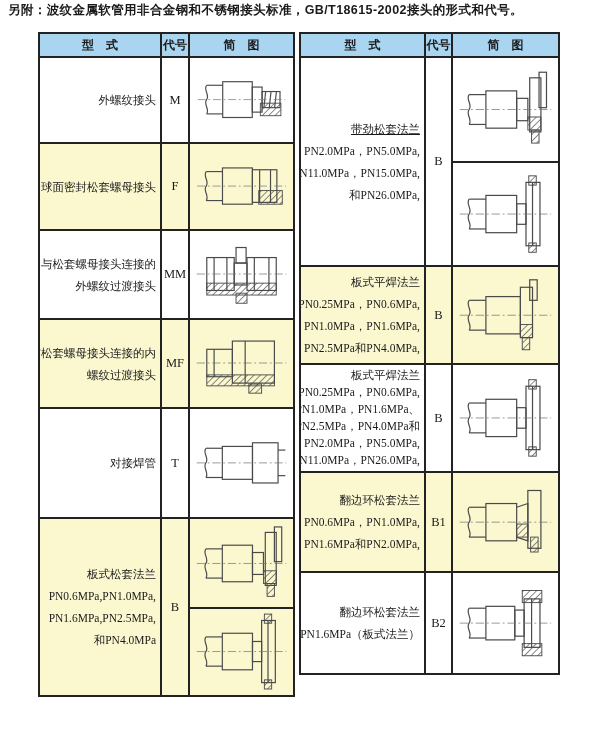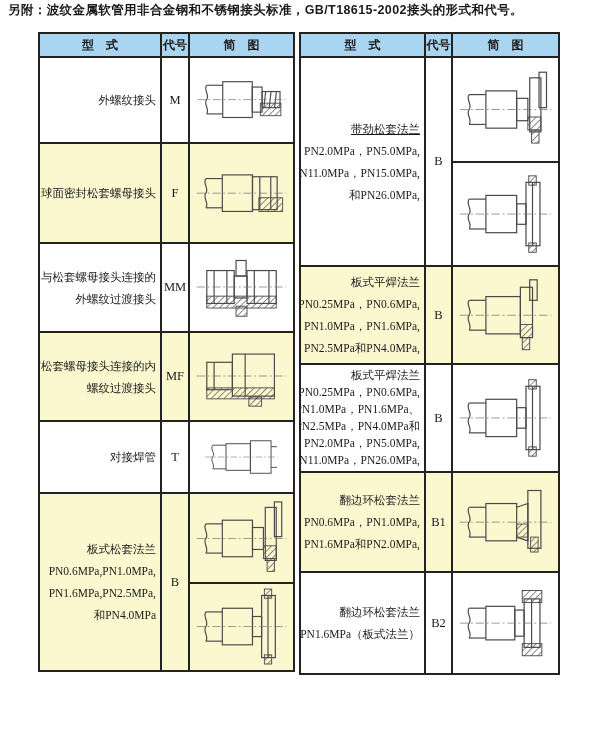--- a/index.html
+++ b/index.html
@@ -94,21 +94,21 @@
                 <rect x="75" y="33" width="20" height="18" stroke="#4a4a4a" stroke-width="1.3" fill="none"></rect>
                 <line x1="79" y1="33" x2="77" y2="51" stroke="#4a4a4a" stroke-width="1.3" fill="none"></line>
                 <line x1="85" y1="33" x2="83" y2="51" stroke="#4a4a4a" stroke-width="1.3" fill="none"></line>
                 <line x1="91" y1="33" x2="89" y2="51" stroke="#4a4a4a" stroke-width="1.3" fill="none"></line>
                 <rect x="73" y="46" width="23" height="14" fill="url(#h0)" stroke="#4a4a4a" stroke-width="1"></rect>
                 <line x1="3" y1="42" x2="101" y2="42" stroke="#777" stroke-width="0.8" stroke-dasharray="9 3 2 3"></line>
               </svg>
             </div>
           </div>
         </div>
-        <div class="trow hl" style="height: 100px;">
+        <div class="trow hl" style="height: 87px;">
           <div class="cell type-col">
             <div class="tline" style="line-height: 22px;">球面密封松套螺母接头</div>
           </div>
           <div class="cell code-col">F</div>
           <div class="cell diagram-col">
             <div class="dsub">
               <svg viewBox="0 0 104 84" preserveAspectRatio="xMidYMid meet">
                 <defs>
                   <pattern id="h1" width="5" height="5" patternUnits="userSpaceOnUse" patternTransform="rotate(45)">
                     <line x1="0" y1="0" x2="0" y2="5" stroke="#4a4a4a" stroke-width="1.4"></line>
@@ -174,21 +174,21 @@
                 <line x1="22" y1="27" x2="22" y2="57" stroke="#4a4a4a" stroke-width="1.3" fill="none"></line>
                 <rect x="42" y="18" width="46" height="46" stroke="#4a4a4a" stroke-width="1.3" fill="none"></rect>
                 <line x1="56" y1="18" x2="56" y2="64" stroke="#4a4a4a" stroke-width="1.3" fill="none"></line>
                 <rect x="14" y="55" width="74" height="12" fill="url(#h3)" stroke="#4a4a4a" stroke-width="1"></rect>
                 <rect x="60" y="65" width="14" height="10" fill="url(#h3)" stroke="#4a4a4a" stroke-width="1"></rect>
                 <line x1="3" y1="42" x2="101" y2="42" stroke="#777" stroke-width="0.8" stroke-dasharray="9 3 2 3"></line>
               </svg>
             </div>
           </div>
         </div>
-        <div class="trow" style="height: 72px;">
+        <div class="trow" style="height: 110px;">
           <div class="cell type-col">
             <div class="tline" style="line-height: 22px;">对接焊管</div>
           </div>
           <div class="cell code-col">T</div>
           <div class="cell diagram-col">
             <div class="dsub">
               <svg viewBox="0 0 104 84" preserveAspectRatio="xMidYMid meet">
                 <defs>
                   <pattern id="h4" width="5" height="5" patternUnits="userSpaceOnUse" patternTransform="rotate(45)">
                     <line x1="0" y1="0" x2="0" y2="5" stroke="#4a4a4a" stroke-width="1.4"></line>

